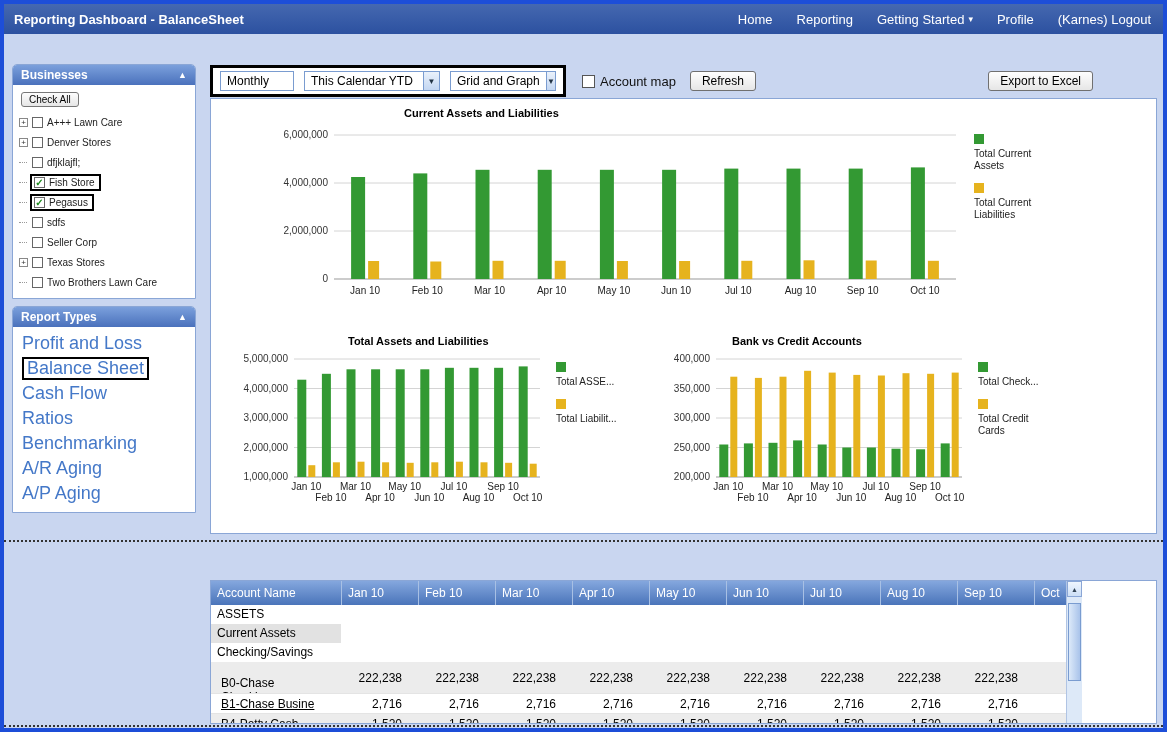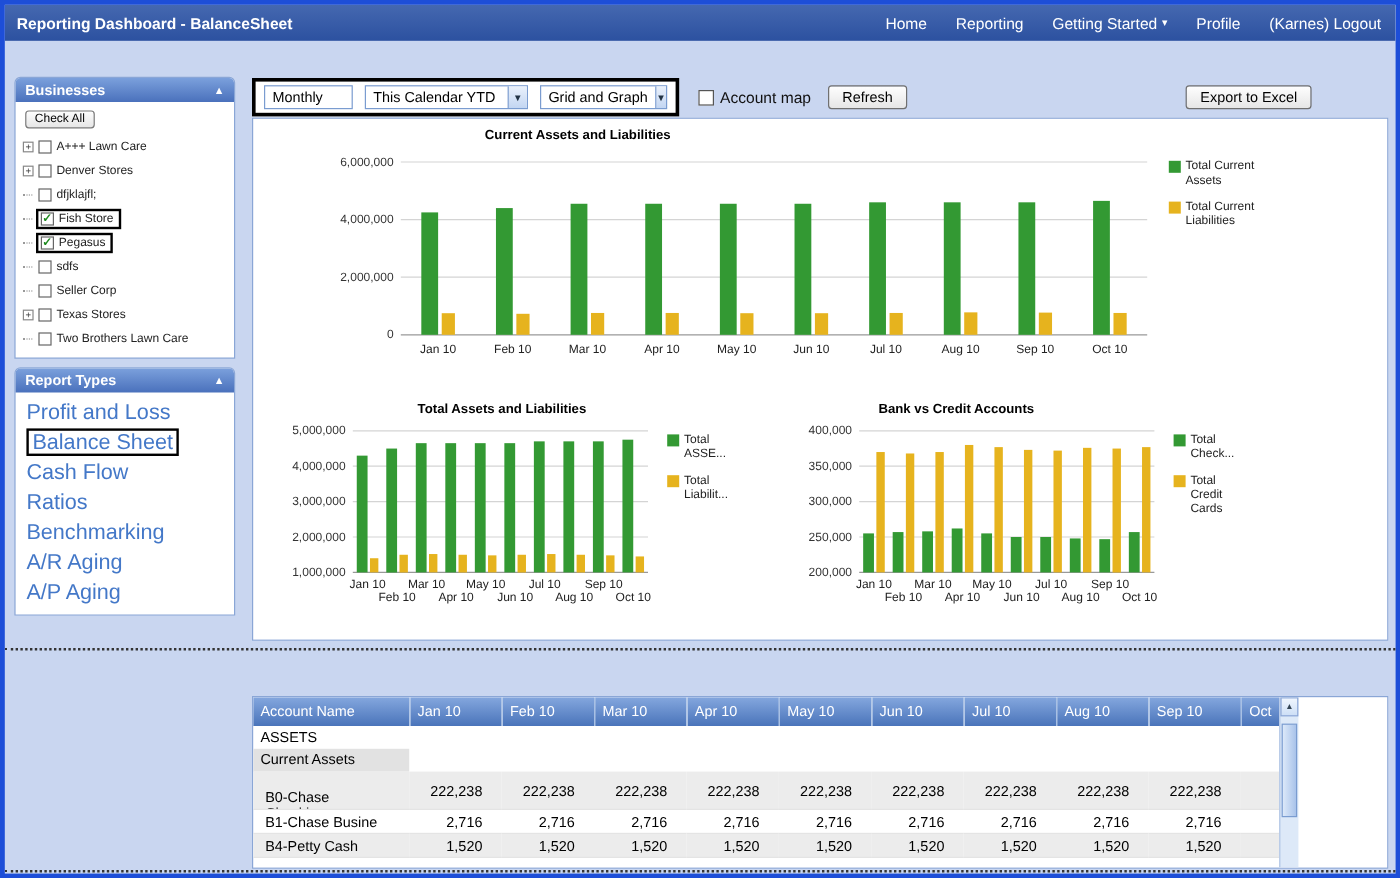--- a/index.html
+++ b/index.html
@@ -49,21 +49,21 @@
   .cb-label { font-size:13px; margin-left:5px; color:#111; }
   .btn { font-size:12px; font-family:inherit; padding:2px 11px; margin-left:14px; cursor:pointer;
          background:linear-gradient(#fefefe,#e6e6e6); border:1px solid #707070; border-radius:3px; }
   .btn.export { margin-left:auto; margin-right:64px; }
 
   .charts-panel { position:absolute; top:34px; left:8px; right:0; height:436px;
                   background:#fff; border:1px solid #8aa6d6; padding-top:8px; }
   .chart-title { font-size:11px; font-weight:bold; color:#000; margin-bottom:2px; }
   .chart-flex { display:flex; }
   .legend { font-size:10px; color:#222; margin-top:12px; }
-  .legend-item { display:flex; gap:4px; margin-bottom:10px; line-height:12px; }
+  .legend-item { display:flex; gap:4px; margin-bottom:10px; line-height:12px;flex-direction:column; }
   .swatch { width:10px; height:10px; flex-shrink:0; margin-top:1px; display:inline-block; }
   .chart-big { margin-left:55px; }
   .chart-row { display:flex; margin-top:30px; }
   #chart2 { margin-left:25px; }
   #chart3 { margin-left:40px; }
 
   .table-panel { position:absolute; top:516px; left:8px; right:0; bottom:0;
                  background:#fff; border:1px solid #8aa6d6; overflow:hidden; }
   .tr { display:flex; font-size:12px; color:#000; }
   .th { height:24px; line-height:24px; background:linear-gradient(#84a7de,#4a74ba); color:#fff;
@@ -427,35 +427,48 @@
           <div class="td num" style="width: 77px;"></div>
           <div class="td num" style="width: 77px;"></div>
           <div class="td num" style="width: 77px;"></div>
           <div class="td num" style="width: 77px;"></div>
           <div class="td num" style="width: 77px;"></div>
           <div class="td num" style="width: 77px;"></div>
           <div class="td num" style="width: 77px;"></div>
           <div class="td num" style="width: 77px;"></div>
           <div class="td num" style="width: 32px;"></div>
         </div>
+        <div class="tr row-plain">
+          <div class="td lbl" style="width: 130px;">Checking/Savings</div>
+          <div class="td num" style="width: 77px;"></div>
+          <div class="td num" style="width: 77px;"></div>
+          <div class="td num" style="width: 77px;"></div>
+          <div class="td num" style="width: 77px;"></div>
+          <div class="td num" style="width: 77px;"></div>
+          <div class="td num" style="width: 77px;"></div>
+          <div class="td num" style="width: 77px;"></div>
+          <div class="td num" style="width: 77px;"></div>
+          <div class="td num" style="width: 77px;"></div>
+          <div class="td num" style="width: 32px;"></div>
+        </div>
         <div class="tr row-data row-data row-tall shade">
           <div class="td lbl" style="width: 130px;"><span>B0-Chase Checking</span></div>
           <div class="td num" style="width: 77px;">222,238</div>
           <div class="td num" style="width: 77px;">222,238</div>
           <div class="td num" style="width: 77px;">222,238</div>
           <div class="td num" style="width: 77px;">222,238</div>
           <div class="td num" style="width: 77px;">222,238</div>
           <div class="td num" style="width: 77px;">222,238</div>
           <div class="td num" style="width: 77px;">222,238</div>
           <div class="td num" style="width: 77px;">222,238</div>
           <div class="td num" style="width: 77px;">222,238</div>
           <div class="td num" style="width: 32px;"></div>
         </div>
         <div class="tr row-data row-data">
-          <div class="td lbl" style="width: 130px;">B1-Chase Busine</div>
+          <div class="td lbl" style="width: 130px; text-decoration: underline;">B1-Chase Busine</div>
           <div class="td num" style="width: 77px;">2,716</div>
           <div class="td num" style="width: 77px;">2,716</div>
           <div class="td num" style="width: 77px;">2,716</div>
           <div class="td num" style="width: 77px;">2,716</div>
           <div class="td num" style="width: 77px;">2,716</div>
           <div class="td num" style="width: 77px;">2,716</div>
           <div class="td num" style="width: 77px;">2,716</div>
           <div class="td num" style="width: 77px;">2,716</div>
           <div class="td num" style="width: 77px;">2,716</div>
           <div class="td num" style="width: 32px;"></div>

